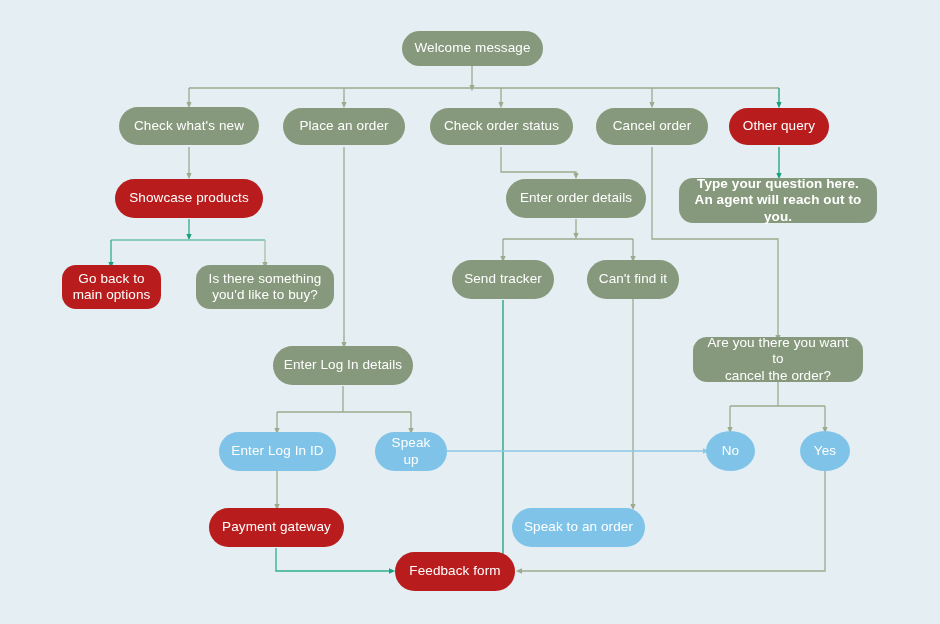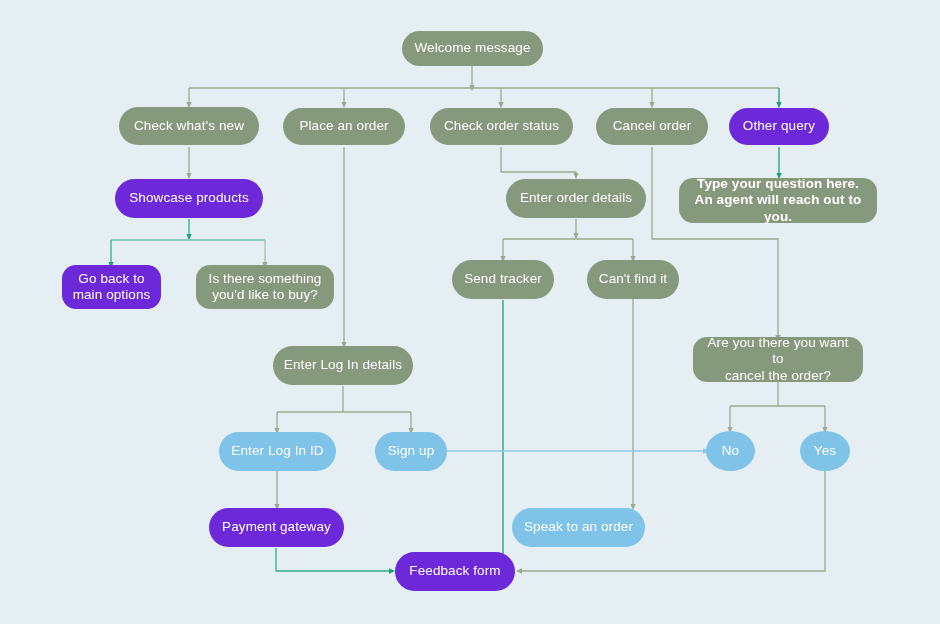--- a/index.html
+++ b/index.html
@@ -26,21 +26,21 @@
     display:flex;align-items:center;justify-content:center;
     text-align:center;
     color:#ffffff;
     border-radius:999px;
     line-height:1.22;
     letter-spacing:.1px;
     font-size:13.5px;
     padding:0 10px;
     white-space:pre-line;
   }
-  .n-bot{background:#6d28d9;}
+  .n-bot{background:#b91c1c;}
   .n-text{background:#87997c;}
   .n-cta{background:#7fc4e8;}
   .n-cta.oval{border-radius:50%;}
 
   #legend{
     position:absolute;
     left:28px;top:436px;
     width:154px;height:158px;
     background:#ffffff;
     border-radius:10px;
@@ -161,21 +161,21 @@
 
   <div class="node n-text" style="left:587px;top:260px;width:92px;height:39px;">Can't find it</div>
 
   <div class="node n-text" style="left:693px;top:337px;width:170px;height:45px;border-radius:14px;">Are you there you want to
 cancel the order?</div>
 
   <div class="node n-text" style="left:273px;top:346px;width:140px;height:39px;">Enter Log In details</div>
 
   <div class="node n-cta" style="left:219px;top:432px;width:117px;height:39px;">Enter Log In ID</div>
 
-  <div class="node n-cta" style="left:375px;top:432px;width:72px;height:39px;">Sign up</div>
+  <div class="node n-cta" style="left:375px;top:432px;width:72px;height:39px;">Speak up</div>
 
   <div class="node n-cta oval" style="left:706px;top:431px;width:49px;height:40px;">No</div>
 
   <div class="node n-cta oval" style="left:800px;top:431px;width:50px;height:40px;">Yes</div>
 
   <div class="node n-bot" style="left:209px;top:508px;width:135px;height:39px;">Payment gateway</div>
 
   <div class="node n-cta" style="left:512px;top:508px;width:133px;height:39px;">Speak to an order</div>
 
   <div class="node n-bot" style="left:395px;top:552px;width:120px;height:39px;">Feedback form</div>

